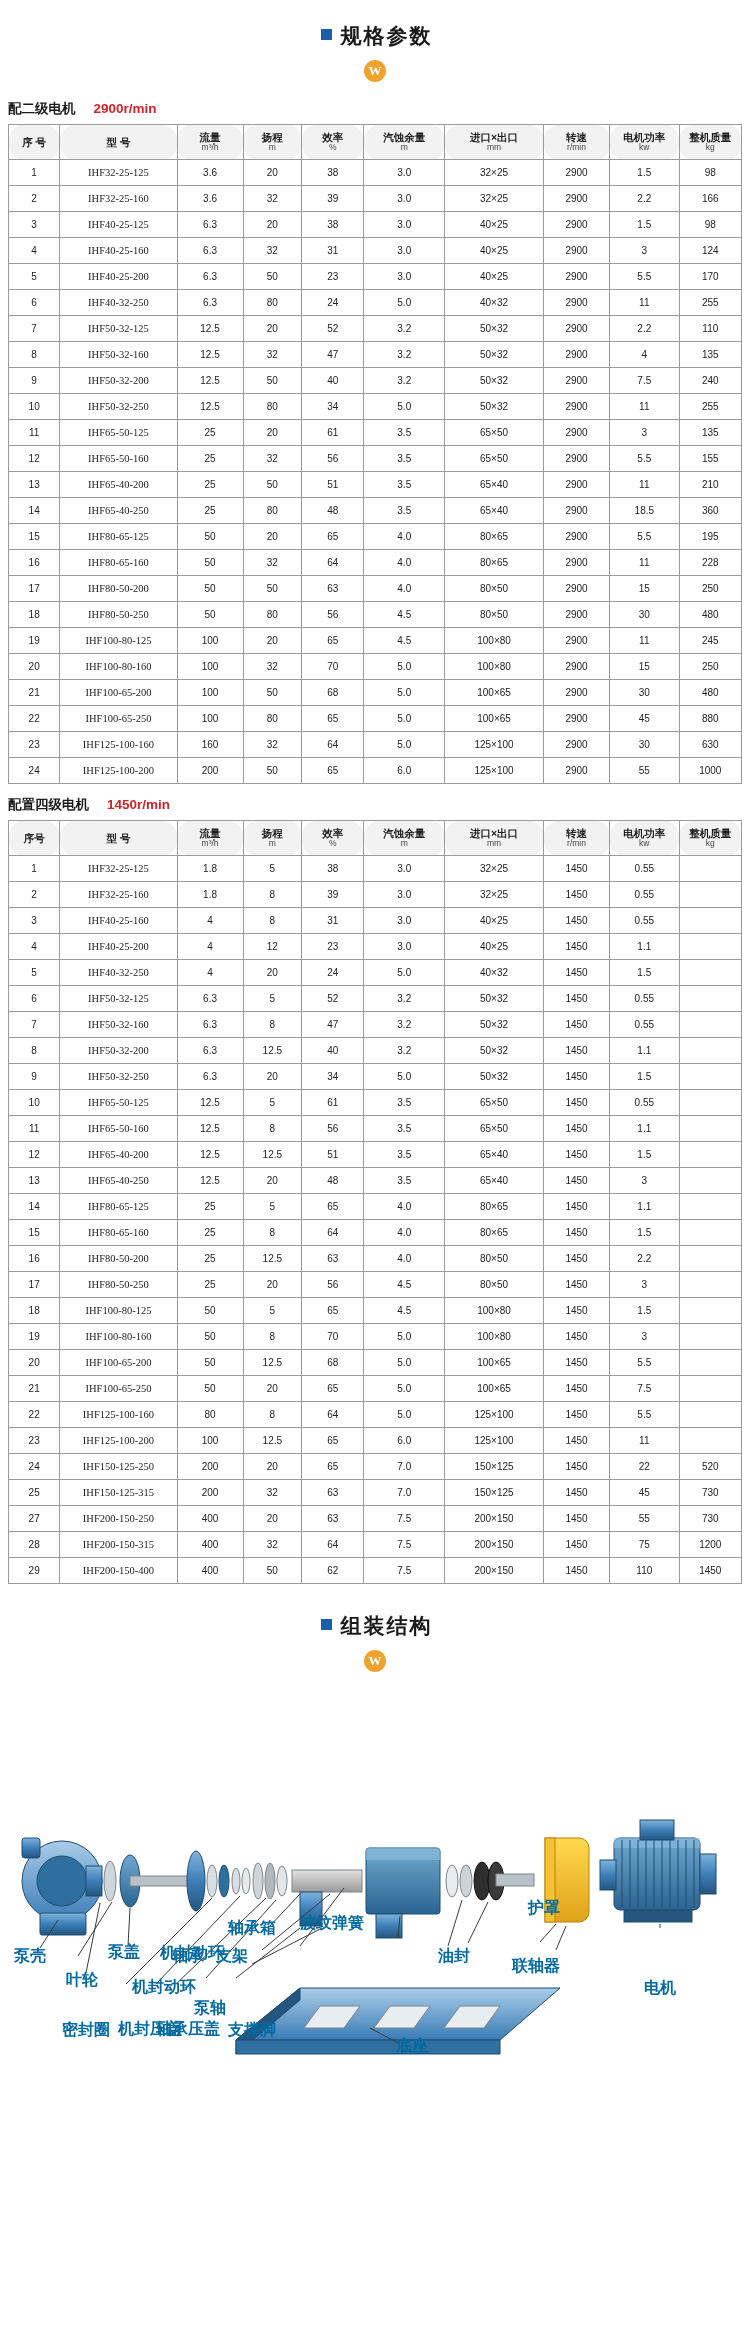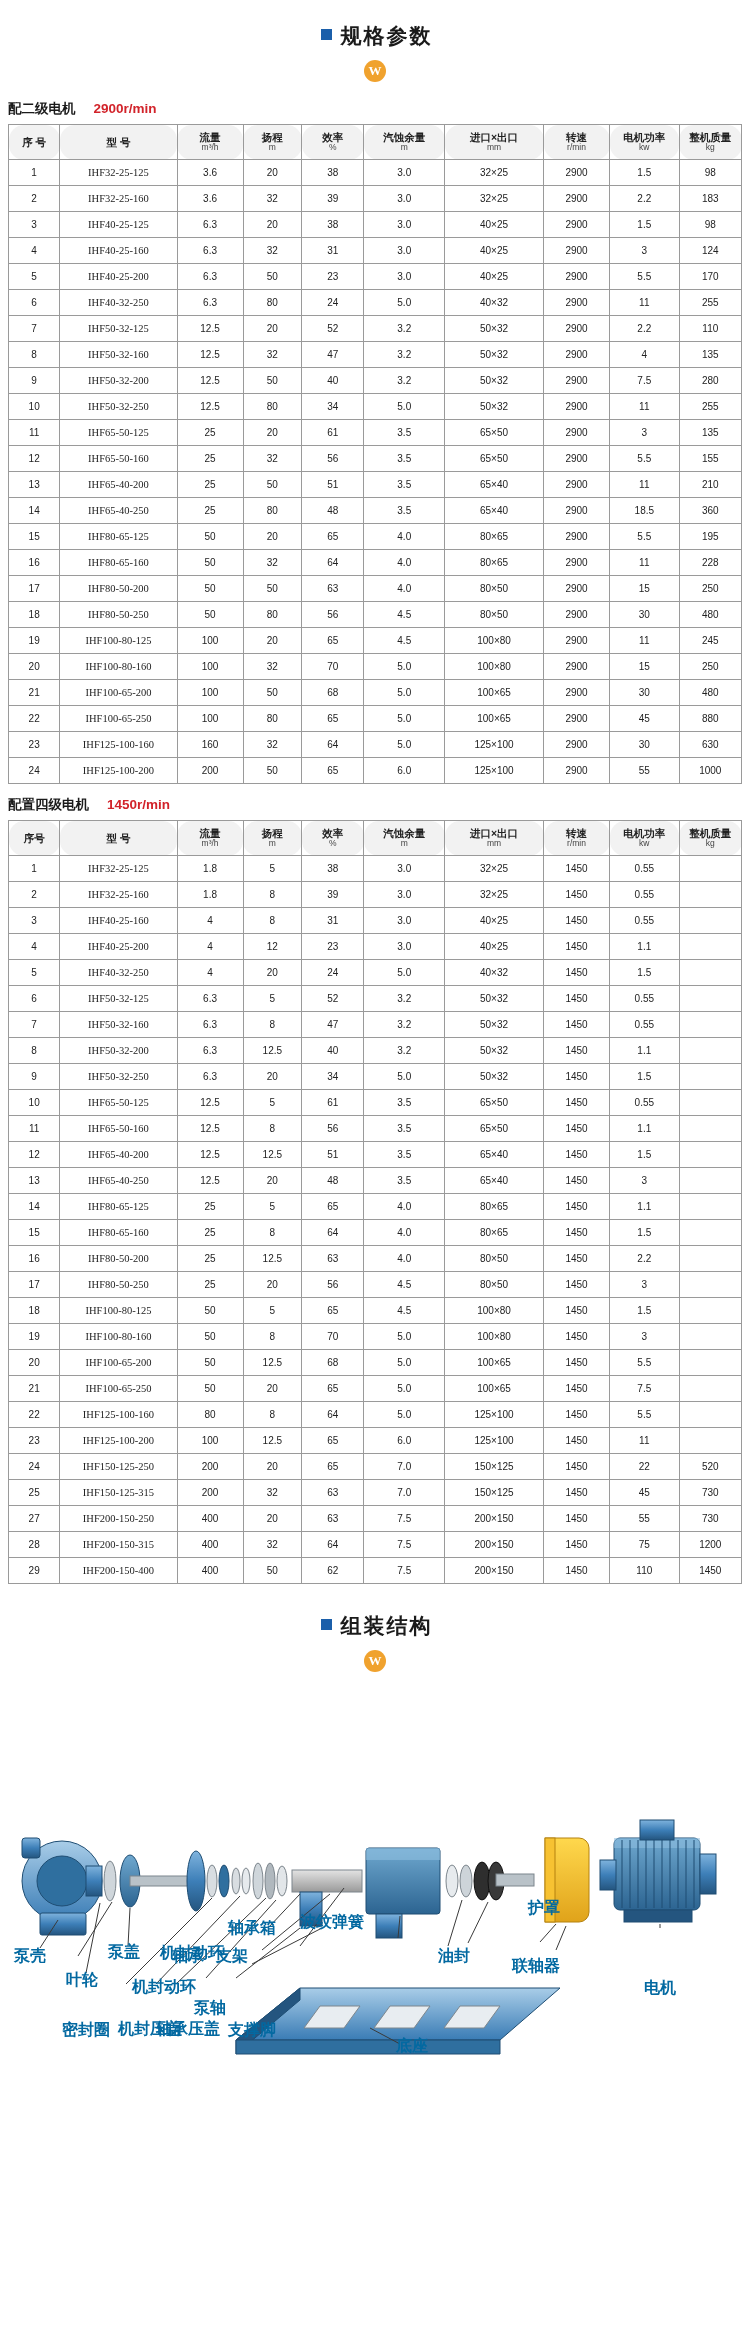--- a/index.html
+++ b/index.html
@@ -183,21 +183,21 @@
         <tr>
           <td>2</td>
           <td class="model">IHF32-25-160</td>
           <td>3.6</td>
           <td>32</td>
           <td>39</td>
           <td>3.0</td>
           <td>32×25</td>
           <td>2900</td>
           <td>2.2</td>
-          <td>183</td>
+          <td>166</td>
         </tr>
         <tr>
           <td>3</td>
           <td class="model">IHF40-25-125</td>
           <td>6.3</td>
           <td>20</td>
           <td>38</td>
           <td>3.0</td>
           <td>40×25</td>
           <td>2900</td>
@@ -267,21 +267,21 @@
         <tr>
           <td>9</td>
           <td class="model">IHF50-32-200</td>
           <td>12.5</td>
           <td>50</td>
           <td>40</td>
           <td>3.2</td>
           <td>50×32</td>
           <td>2900</td>
           <td>7.5</td>
-          <td>280</td>
+          <td>240</td>
         </tr>
         <tr>
           <td>10</td>
           <td class="model">IHF50-32-250</td>
           <td>12.5</td>
           <td>80</td>
           <td>34</td>
           <td>5.0</td>
           <td>50×32</td>
           <td>2900</td>
@@ -980,21 +980,21 @@
     <div class="lbl" style="left:108px;top:254px;">泵盖</div>
     <div class="lbl" style="left:160px;top:256px;width:34px;line-height:1.15;text-align:center;"><span>机封动环</span></div>
     <div class="lbl" style="left:132px;top:290px;width:34px;line-height:1.15;text-align:center;"><span>机封动环</span></div>
     <div class="lbl" style="left:118px;top:332px;width:34px;line-height:1.15;text-align:center;"><span>机封压盖</span></div>
     <div class="lbl" style="left:156px;top:332px;width:16px;line-height:1.15;text-align:center;"><span>轴承压盖</span></div>
     <div class="lbl" style="left:172px;top:258px;">轴承</div>
     <div class="lbl" style="left:216px;top:258px;">支架</div>
     <div class="lbl" style="left:194px;top:310px;">泵轴</div>
     <div class="lbl" style="left:228px;top:332px;">支撑脚</div>
     <div class="lbl" style="left:228px;top:230px;">轴承箱</div>
-    <div class="lbl" style="left:300px;top:226px;width:30px;line-height:1.15;text-align:center;font-family:Liberation Mono, monospace;"><span>波纹弹簧</span></div>
+    <div class="lbl" style="left:300px;top:226px;width:30px;line-height:1.15;text-align:center;"><span>波纹弹簧</span></div>
     <div class="lbl" style="left:438px;top:258px;">油封</div>
     <div class="lbl" style="left:528px;top:210px;">护罩</div>
     <div class="lbl" style="left:512px;top:268px;">联轴器</div>
     <div class="lbl" style="left:644px;top:290px;">电机</div>
     <div class="lbl" style="left:396px;top:348px;">底座</div>
   </div>
 
 </div>
 
 </body></html>

